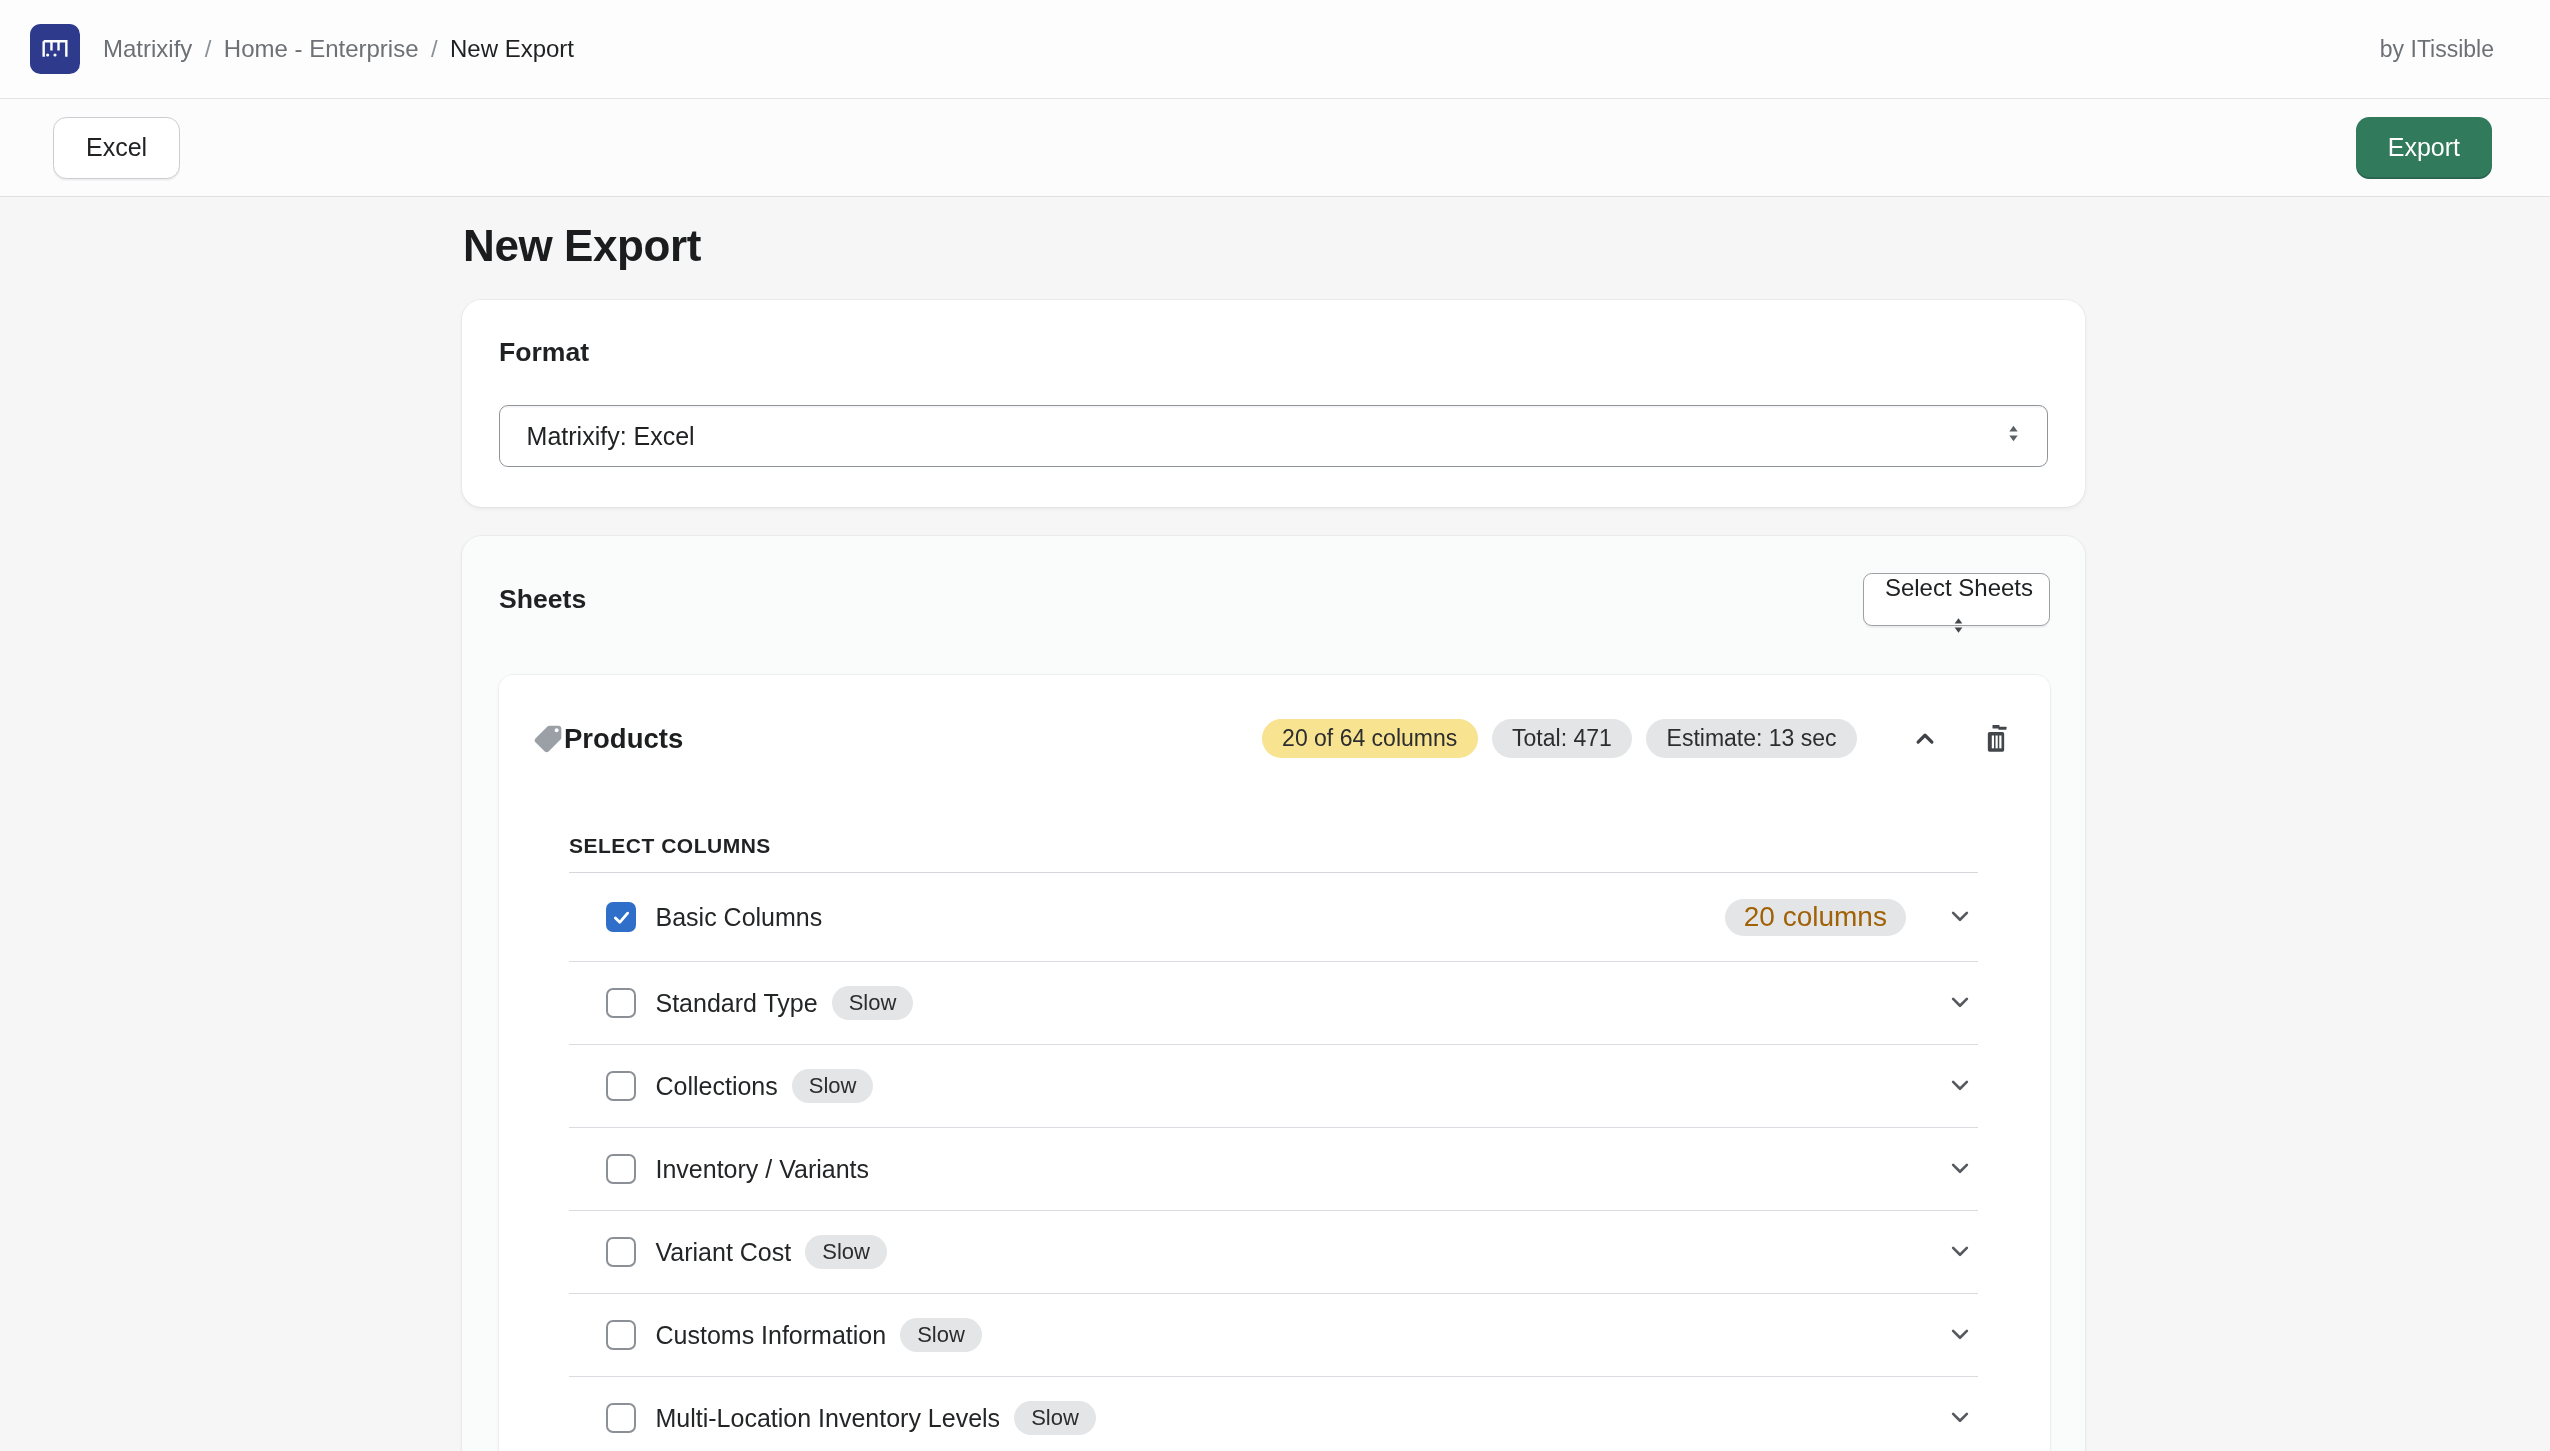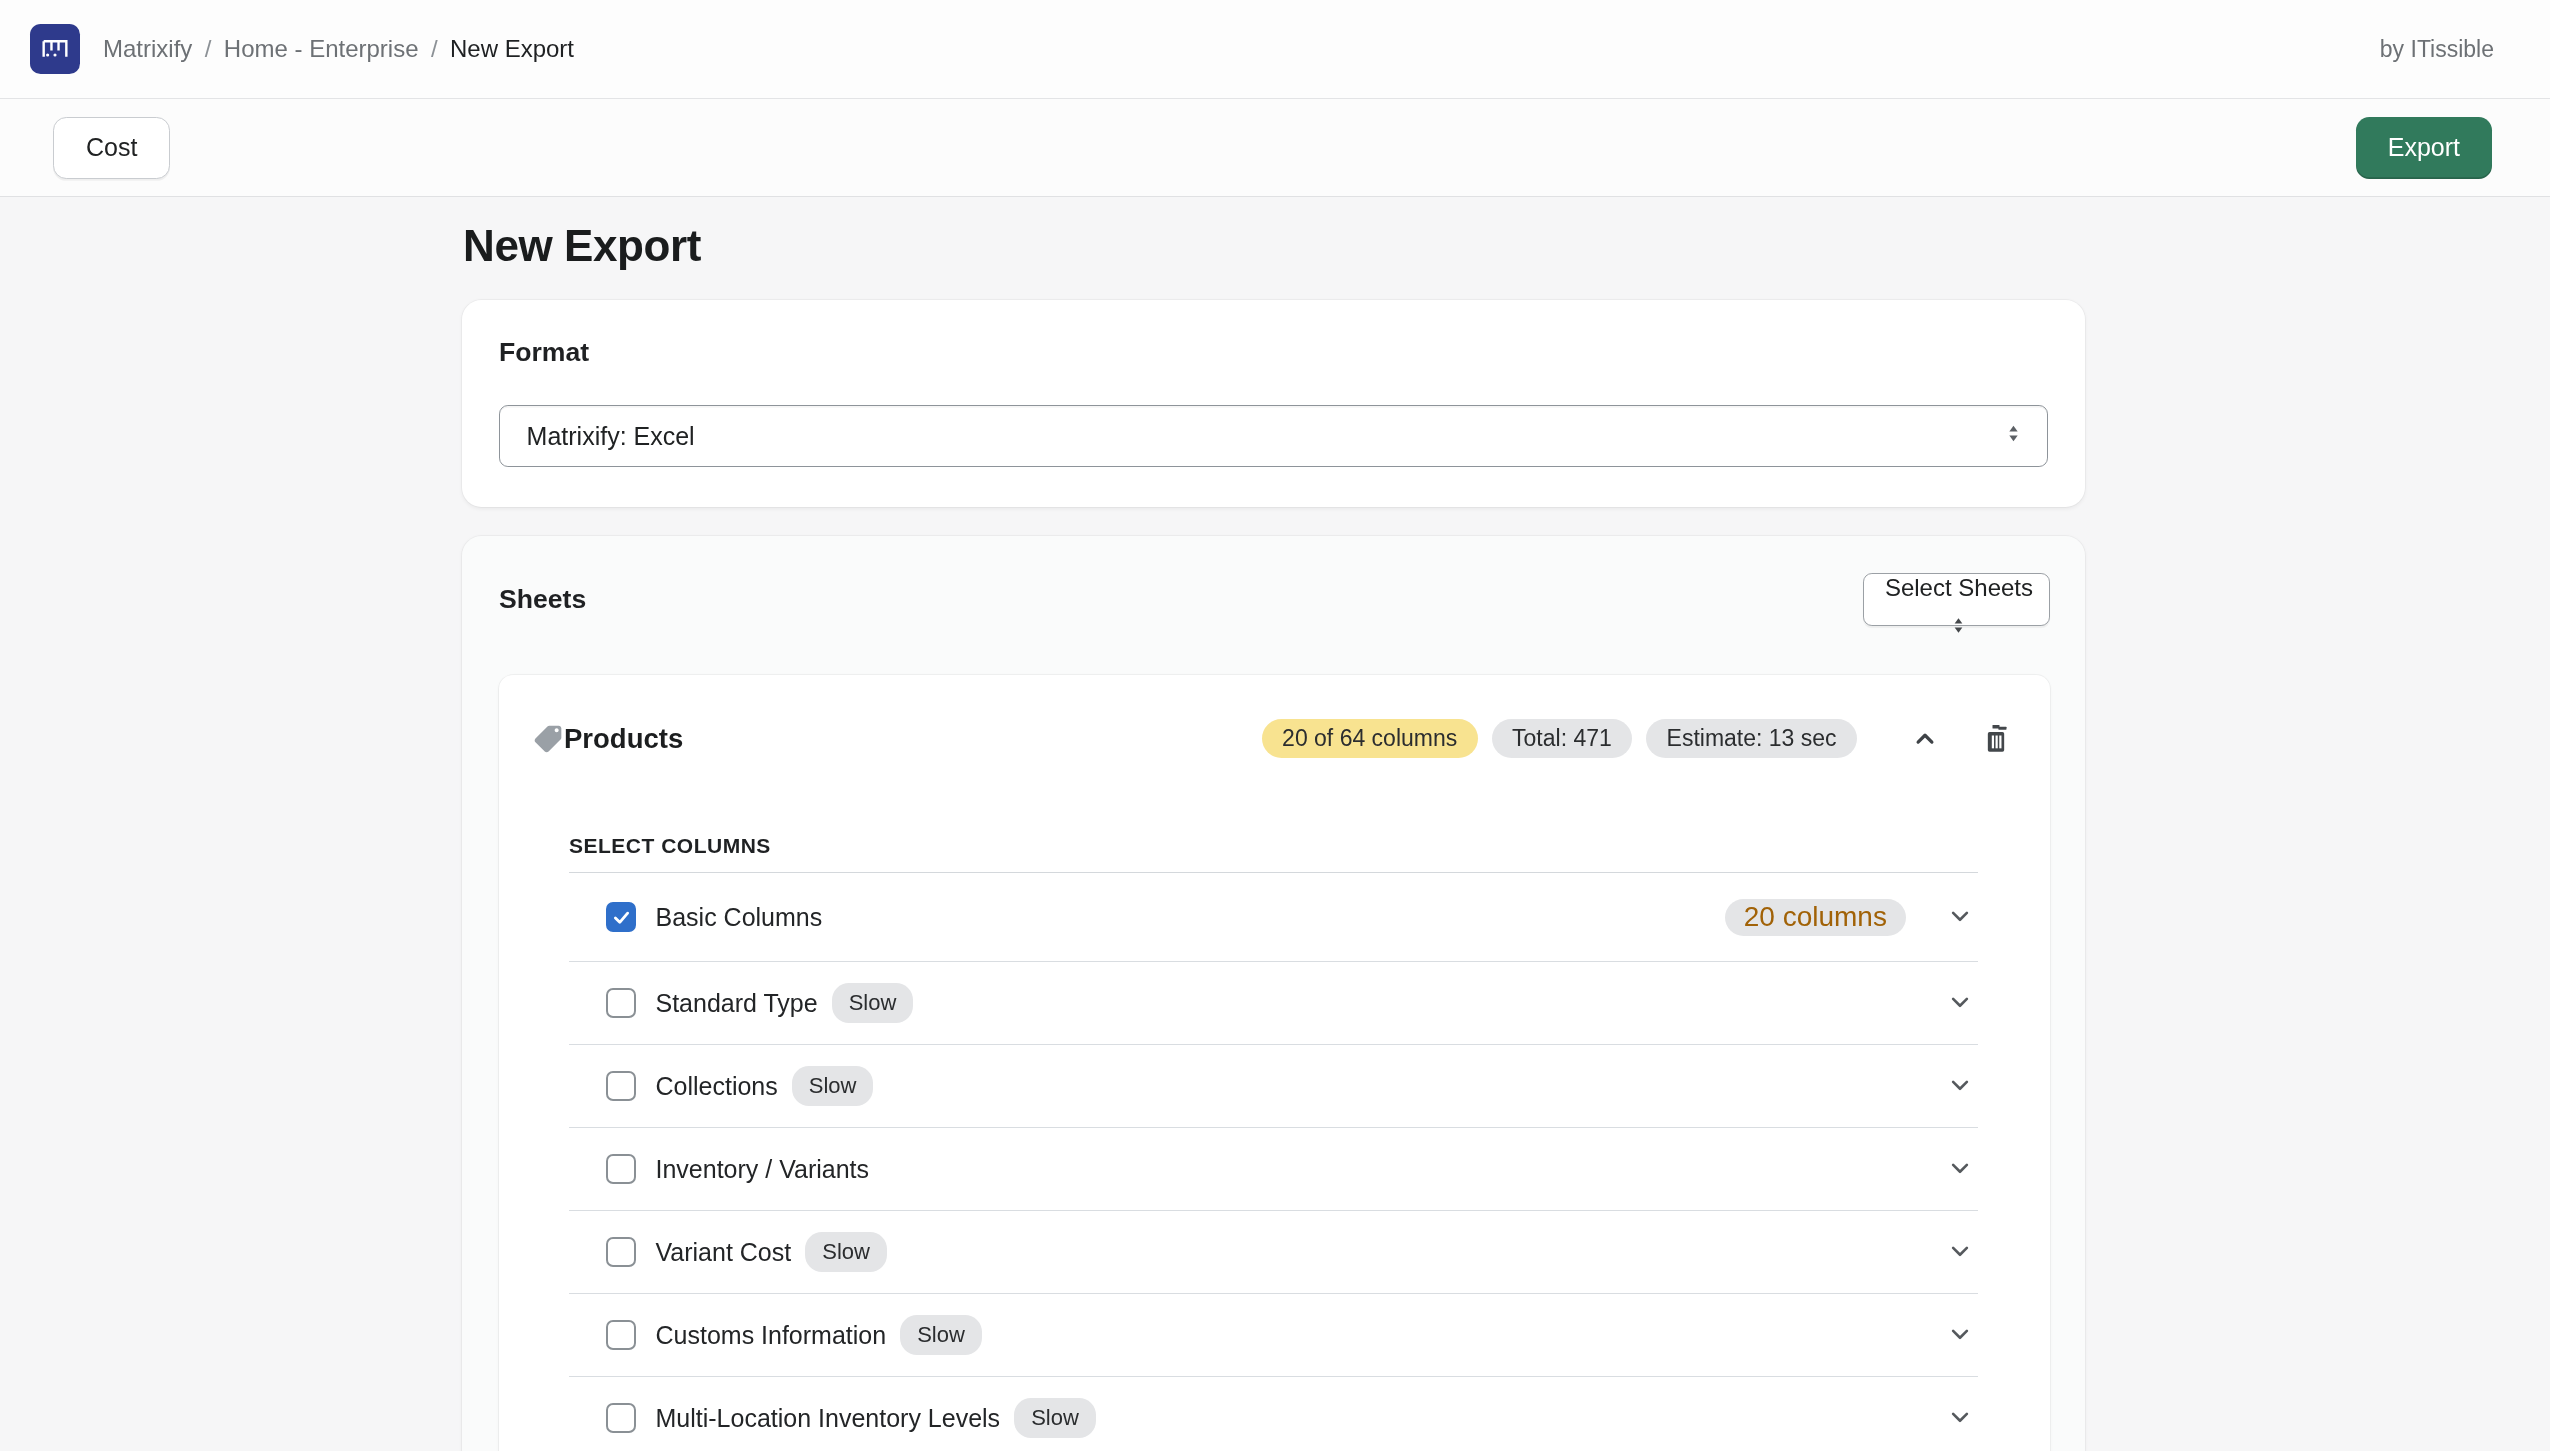--- a/index.html
+++ b/index.html
@@ -111,21 +111,21 @@
   .checkbox {
     width:30px; height:30px; border:2.7px solid #8a9095; border-radius:7px;
     background:#ffffff; margin-left:37px; flex:0 0 auto;
     display:flex; align-items:center; justify-content:center; cursor:pointer;
   }
   .checkbox svg { display:none; }
   .checkbox.checked { background:#2f6fca; border-color:#2f6fca; }
   .checkbox.checked svg { display:block; }
   .row-label { font-size:25px; color:#232527; margin-left:19.5px; }
   .slow-badge {
-    margin-left:14px; background:#e4e5e7; border-radius:17px; height:40px;
+    margin-left:14px; background:#e4e5e7; border-radius:17px; height:34px;
     display:inline-flex; align-items:center; padding:0 17px;
     font-size:22px; color:#2b2d2f;
   }
   .count-badge {
     margin-left:auto; background:#e4e5e7; border-radius:18.6px; height:37px;
     display:inline-flex; align-items:center; padding:0 18.6px;
     font-size:28px; color:#a16207;
   }
   .row-chev { margin-left:39px; margin-right:3.5px; flex:0 0 auto; }
   .row-chev.pushed { margin-left:auto; }
@@ -145,21 +145,21 @@
       <span class="crumb">Matrixify</span>
       <span class="crumb-sep">/</span>
       <span class="crumb">Home - Enterprise</span>
       <span class="crumb-sep">/</span>
       <span class="crumb current">New Export</span>
     </nav>
   <span class="byline">by ITissible</span>
 </header>
 
 <div class="actionbar">
-  <button class="btn btn-default">Cost</button>
+  <button class="btn btn-default">Excel</button>
   <button class="btn btn-primary">Export</button>
 </div>
 
 <main class="content">
   <h1 class="page-title">New Export</h1>
 
   <div class="col">
 
     <section class="card format-card">
       <h2 class="card-heading">Format</h2>

